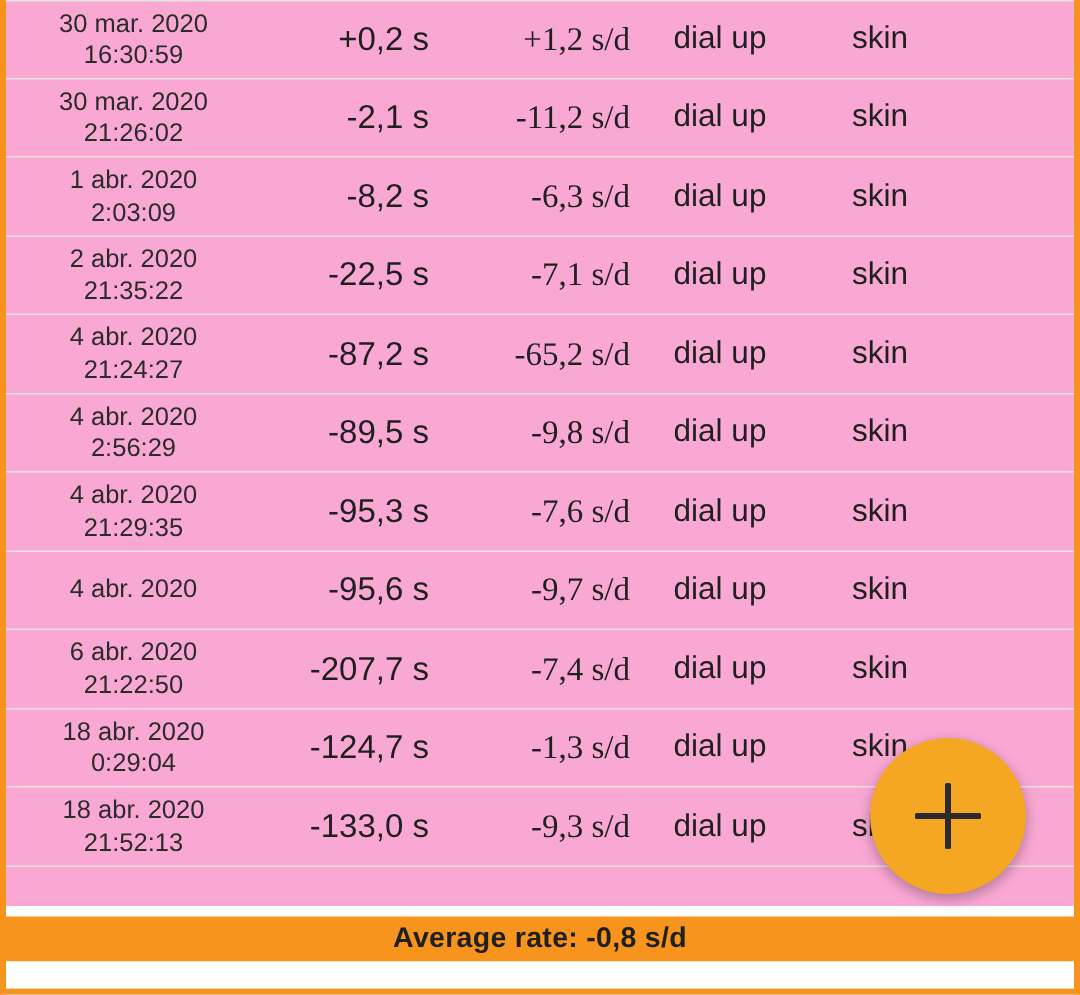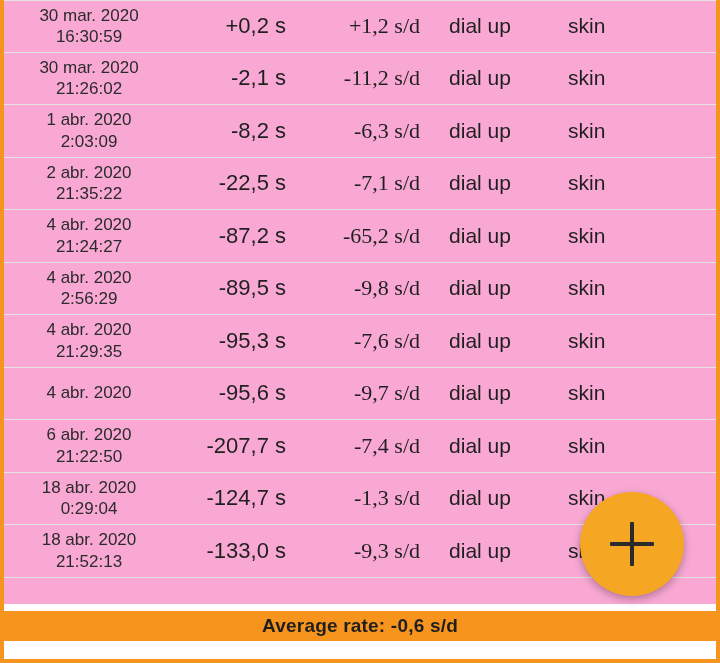--- a/index.html
+++ b/index.html
@@ -271,21 +271,21 @@
           <span class="d2">21:52:13</span>
         </div>
         <div class="cell-rate">-133,0 s</div>
         <div class="cell-sd">-9,3 s/d</div>
         <div class="cell-mode">dial up</div>
         <div class="cell-pos">skin</div>
       </div>
     </div>
 
   <div class="footer">
-    <span class="footer-text">Average rate: -0,6 s/d</span>
+    <span class="footer-text">Average rate: -0,8 s/d</span>
   </div>
 
   <button class="fab">
     <span class="fab-plus"></span>
   </button>
 
   <div class="bottom-strip"></div>
 </div>
 
 </body></html>

